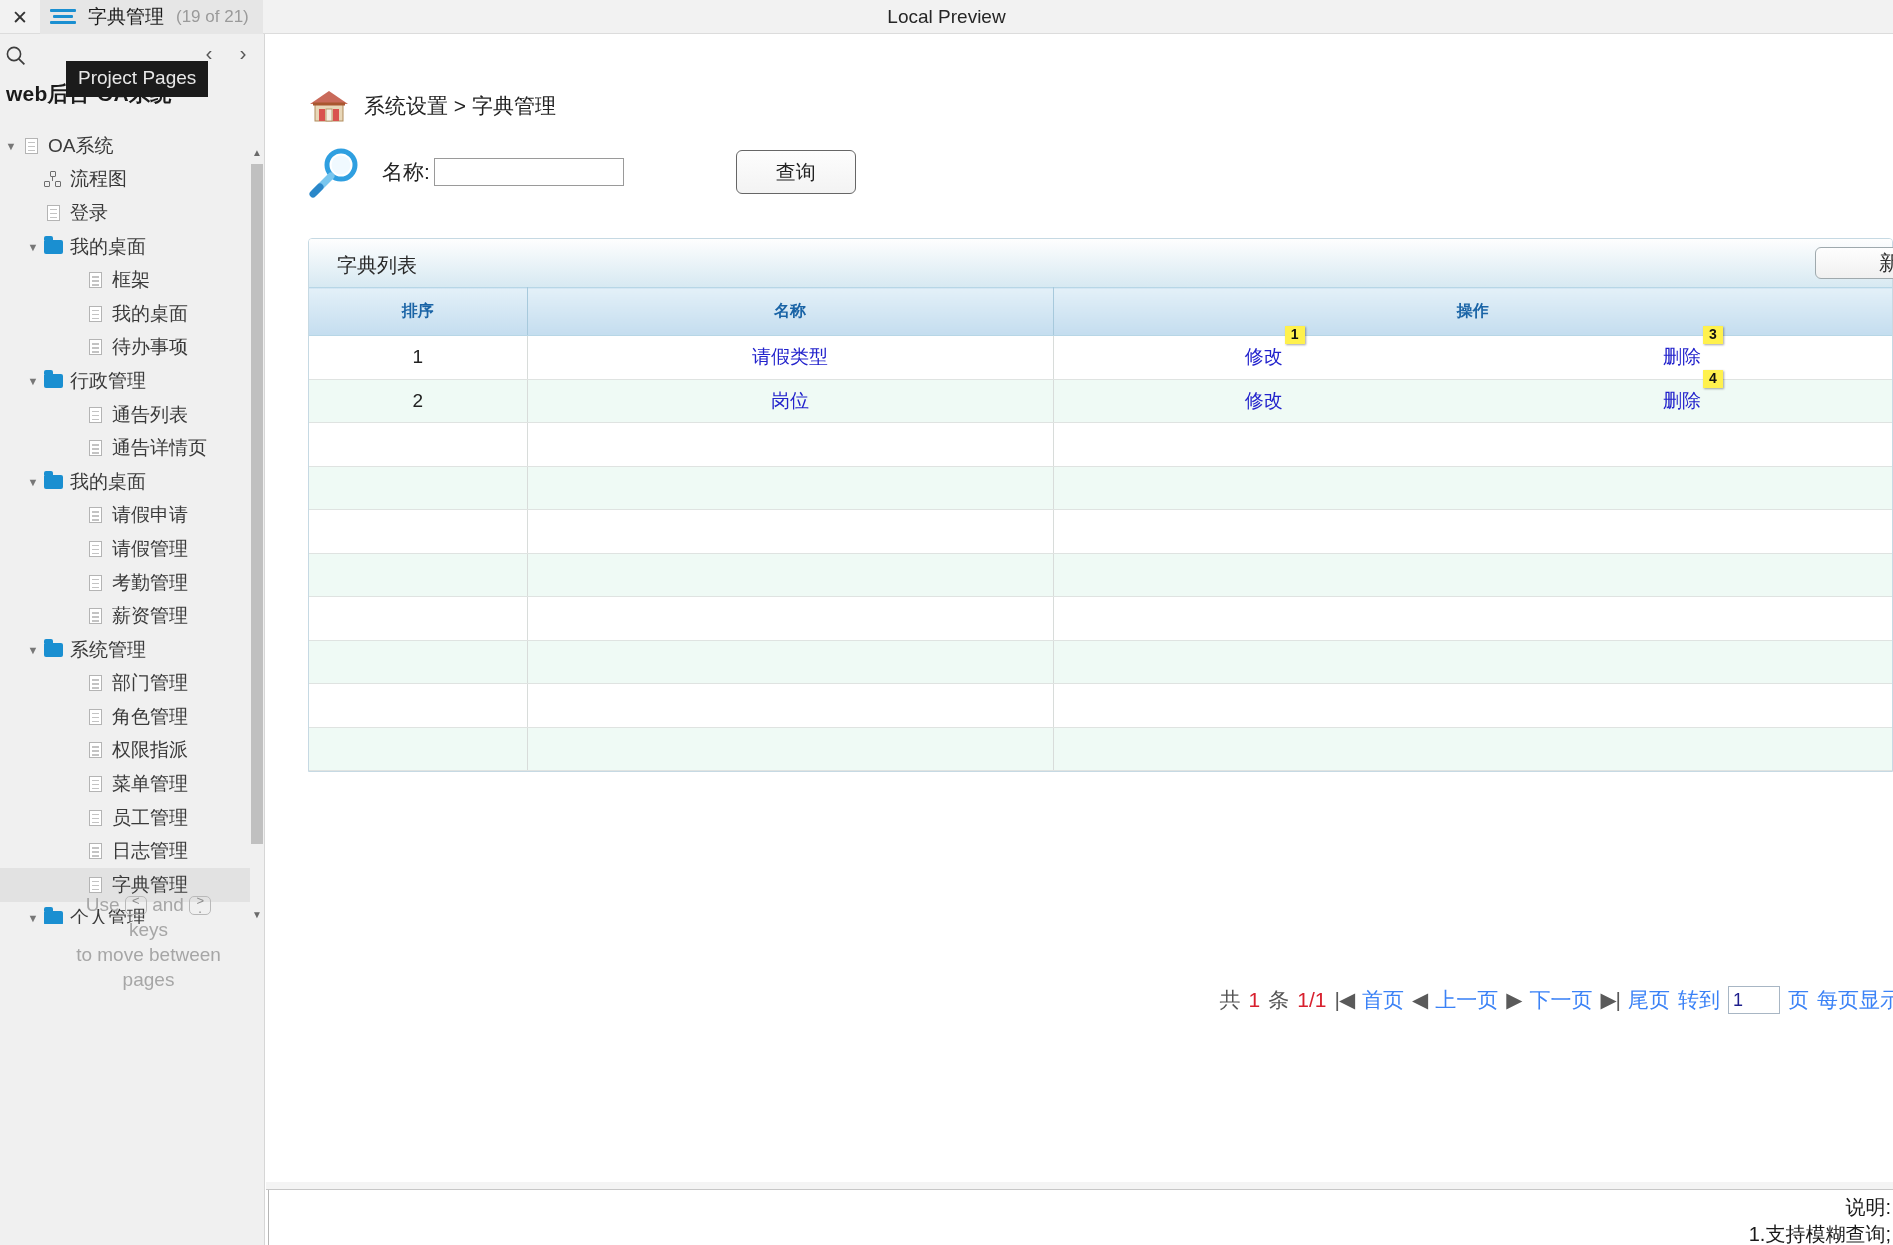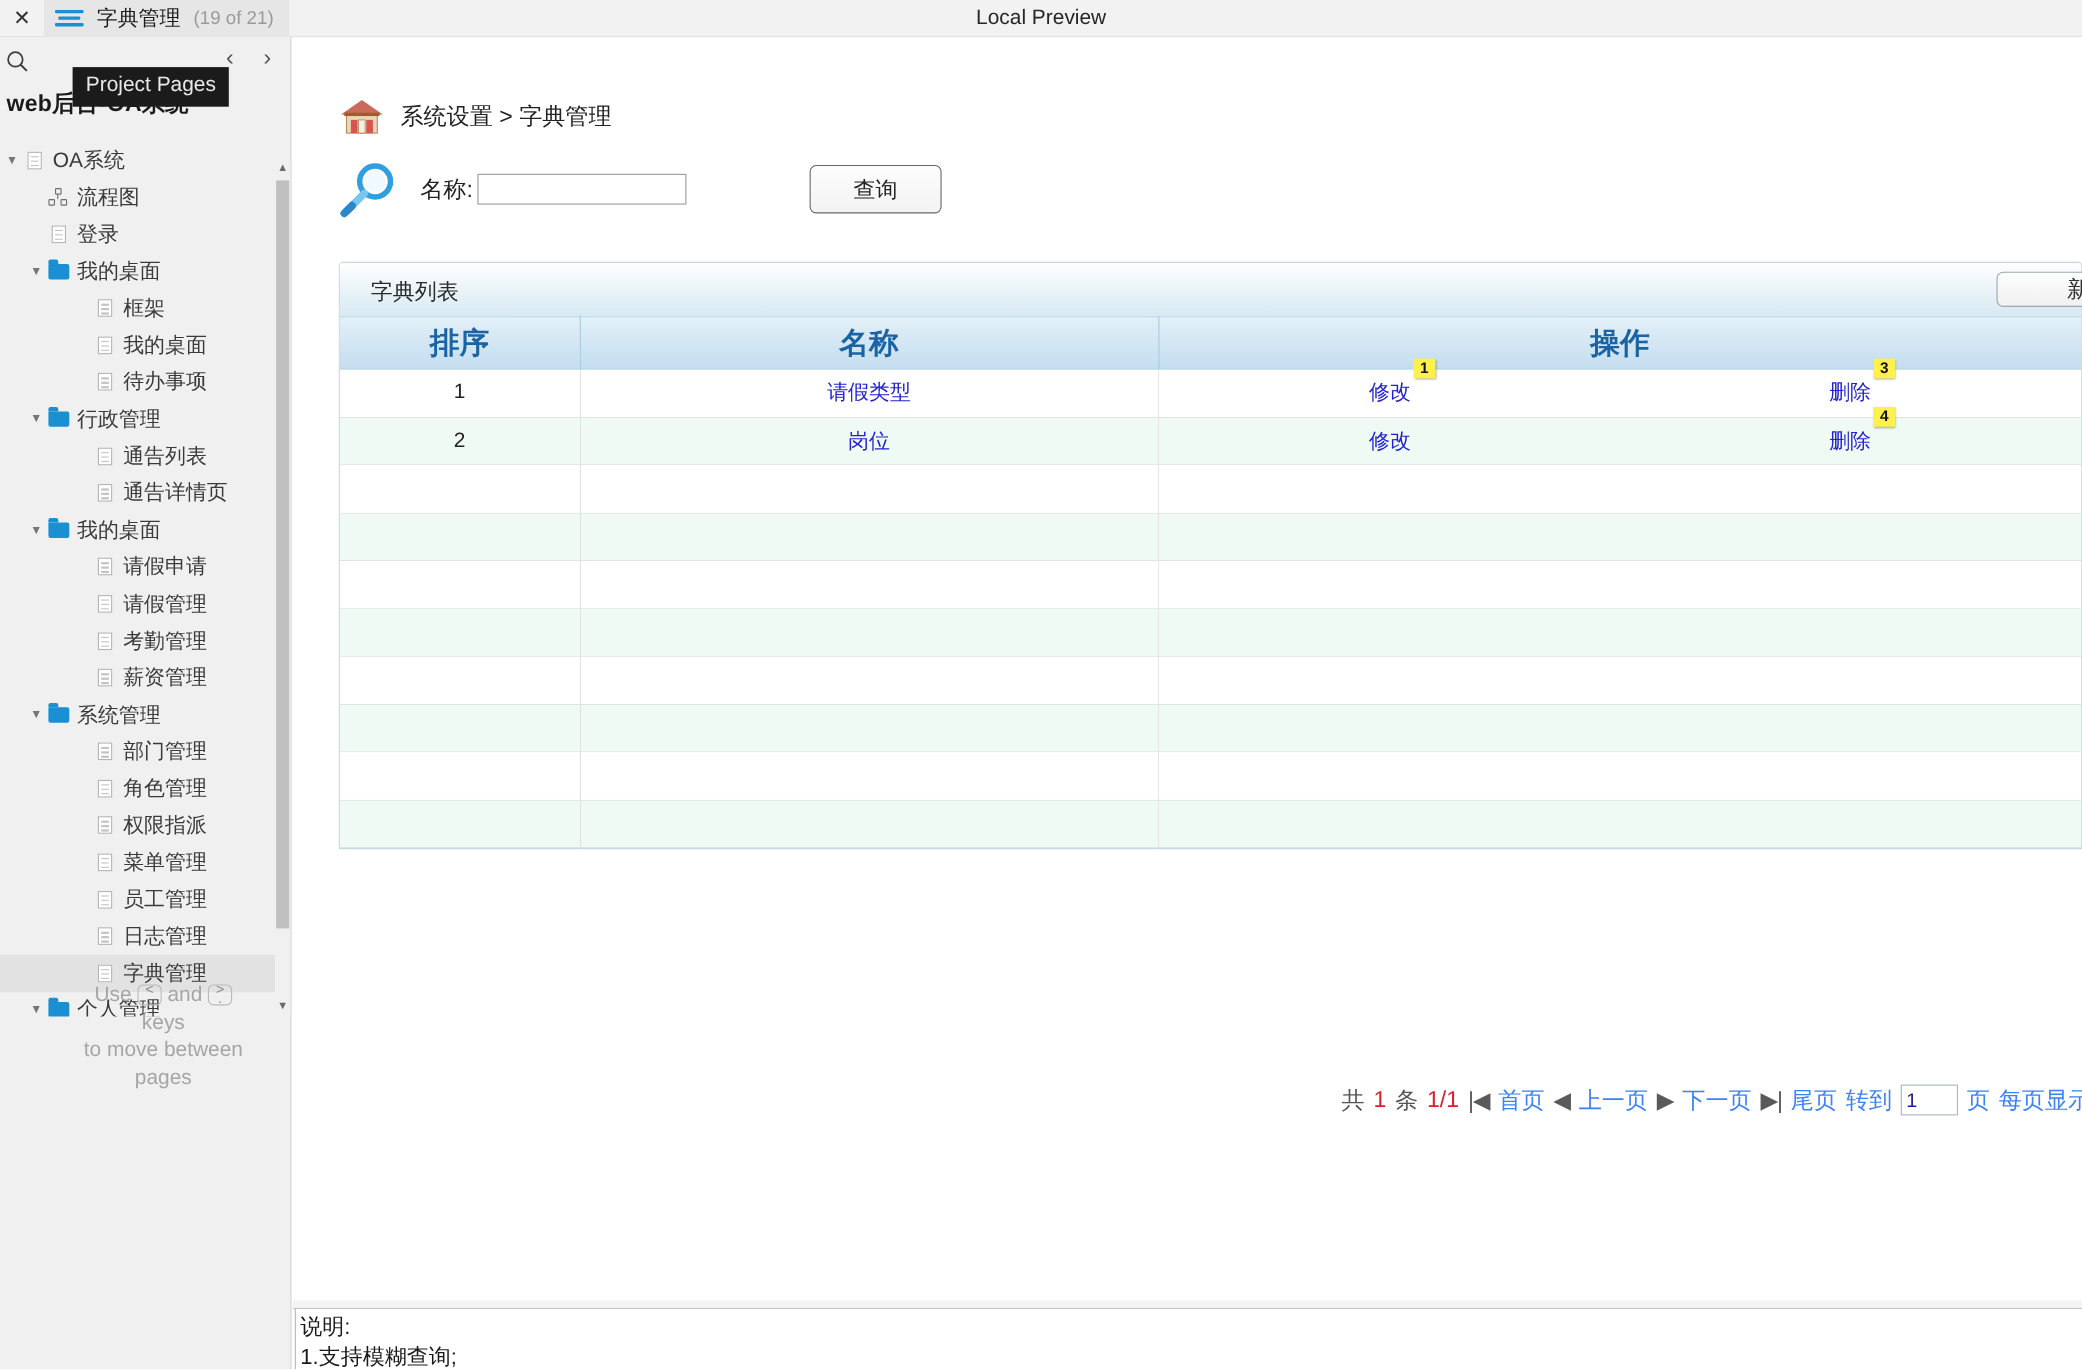--- a/index.html
+++ b/index.html
@@ -201,21 +201,21 @@
     width:170px; height:32px;
     border:1px solid #9fa9ad; border-radius:6px;
     background:linear-gradient(#fefefe,#f0f0f0);
     font-size:21px; color:#333; cursor:pointer; font-family:inherit;
   }
 
   table.grid { border-collapse:collapse; width:100%; table-layout:fixed; }
   table.grid th {
     background:linear-gradient(#e3f0f8,#c4ddef);
     border:1px solid #b7d6e6; border-left:none; border-right:1px solid #a7c9dc;
-    height:48px; font-size:27px; color:#1a64a6; font-weight:bold;
+    height:48px; font-size:16px; color:#1a64a6; font-weight:bold;
   }
   table.grid th:last-child { border-right:none; }
   table.grid td {
     border:1px solid #dfe3e1; border-left:none;
     border-right:1px solid #d8dcda;
     height:43.5px; text-align:center; font-size:19px; color:#222;
     position:relative;
   }
   table.grid td:last-child { border-right:none; }
   table.grid tr.even td { background:#ffffff; }
@@ -246,21 +246,21 @@
   #notes {
     position:absolute; left:0; top:1155px; width:1627px; height:90px;
     border-top:1px solid #c7c7c7; background:#fff;
   }
   #notes-inner {
     position:absolute; left:2px; top:0px; width:1623px; height:90px;
     border-left:1px solid #b6b6b6;
     padding:4px 0 0 4px;
     font-size:20px; line-height:27px; color:#1a1a1a;
   }
-  #notes-inner div { white-space:nowrap; }
+  #notes-inner div { white-space:nowrap;text-align:right; }
   #notes-scroll {
     position:absolute; left:0; top:1155px; width:2px; height:90px; background:#f0f0f0;
   }
   #hsplit {
     position:absolute; left:0; top:1148px; width:1627px; height:7px; background:#f4f4f4;
   }
 </style>
 </head>
 <body>
 

